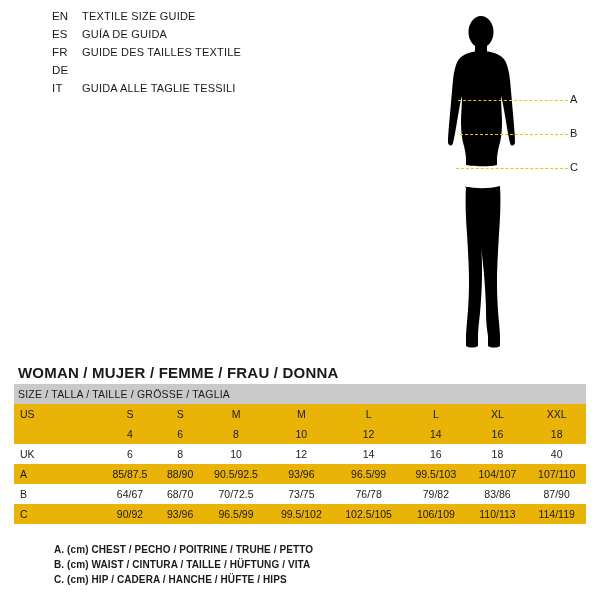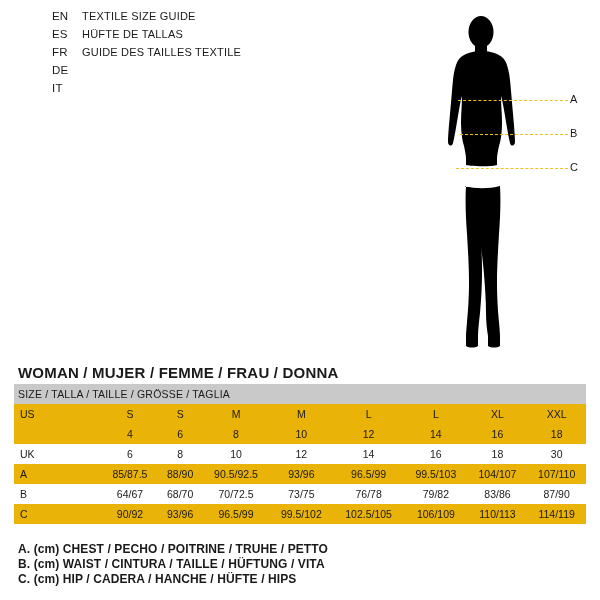--- a/index.html
+++ b/index.html
@@ -120,50 +120,52 @@
   }
 
   
   .legend {
     position: absolute;
     left: 18px;
     top: 542px;
     width: 560px;
   }
   .legend div {
-    font-size: 12px;
+    font-size: 10px;
     font-weight: bold;
     letter-spacing: 0.1px;
     line-height: 15px;
     color: #1a1a1a;
+    margin-left: 36px;
   }
 </style>
 </head>
 <body>
 
 <div id="page">
 
   <div class="lang-block">
     <div class="lang-row">
       <span class="lang-code">EN</span>
       <span class="lang-text">TEXTILE SIZE GUIDE</span>
     </div>
     <div class="lang-row">
       <span class="lang-code">ES</span>
-      <span class="lang-text">HÜFTE DE TALLAS</span>
+      <span class="lang-text">GUÍA DE GUIDA</span>
     </div>
     <div class="lang-row">
       <span class="lang-code">FR</span>
       <span class="lang-text">GUIDE DES TAILLES TEXTILE</span>
     </div>
     <div class="lang-row">
       <span class="lang-code">DE</span>
     </div>
     <div class="lang-row">
       <span class="lang-code">IT</span>
+      <span class="lang-text">GUIDA ALLE TAGLIE TESSILI</span>
     </div>
   </div>
 
   <div class="figure-wrap">
     <svg class="figure-svg" width="170" height="360" viewBox="0 0 170 360">
       <g fill="#000000">
 
         <ellipse cx="61" cy="22" rx="12.5" ry="16"></ellipse>
 
         <path d="M55 35 h12 v9 h-12 z"></path>
@@ -263,21 +265,21 @@
 
       <tr class="plain">
         <td class="rowlabel">UK</td>
         <td>6</td>
         <td>8</td>
         <td>10</td>
         <td>12</td>
         <td>14</td>
         <td>16</td>
         <td>18</td>
-        <td>30</td>
+        <td>40</td>
       </tr>
 
       <tr class="shaded">
         <td class="rowlabel">A</td>
         <td>85/87.5</td>
         <td>88/90</td>
         <td>90.5/92.5</td>
         <td>93/96</td>
         <td>96.5/99</td>
         <td>99.5/103</td>

